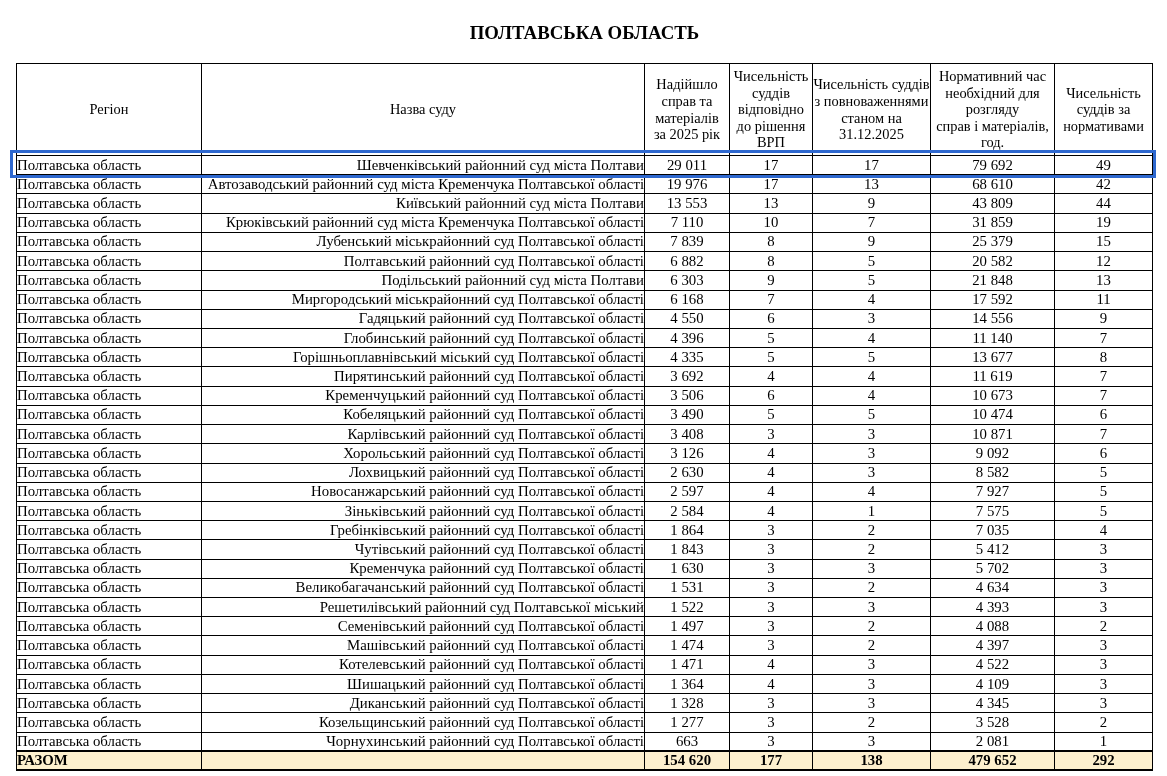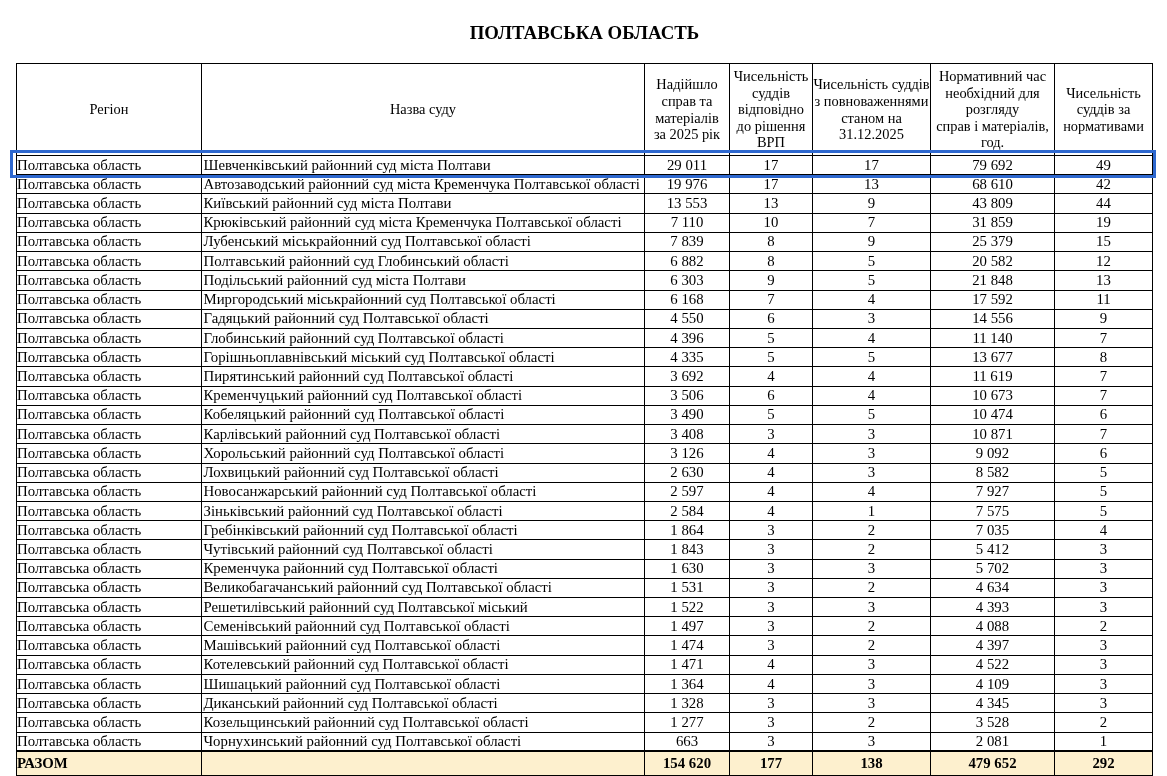--- a/index.html
+++ b/index.html
@@ -44,24 +44,24 @@
     white-space: pre;
   }
   .court-table tbody tr { height: 19.22px; }
   .court-table tbody td {
     font-size: 14.8px;
     line-height: 17px;
     vertical-align: middle;
     white-space: nowrap;
   }
   .court-table td.cell-region { text-align: left; padding-left: 0px; }
-  .court-table td.cell-court  { text-align: left; padding-left: 1.5px; }
+  .court-table td.cell-court  { text-align: right; padding-left: 1.5px; }
   .court-table td.cell-num    { text-align: center; }
 
-  .court-table tr.total-row { height: 25px; }
+  .court-table tr.total-row { height: 19px; }
   .court-table tr.total-row td {
     font-weight: bold;
     border-top: 2px solid #000;
     border-bottom: 2px solid #000;
   }
 
   .row-highlight {
     position: absolute;
     border-style: solid;
     pointer-events: none;
@@ -152,21 +152,21 @@
         <td class="cell-region">Полтавська область</td>
         <td class="cell-court">Лубенський міськрайонний суд Полтавської області</td>
         <td class="cell-num">7 839</td>
         <td class="cell-num">8</td>
         <td class="cell-num">9</td>
         <td class="cell-num">25 379</td>
         <td class="cell-num">15</td>
       </tr>
       <tr>
         <td class="cell-region">Полтавська область</td>
-        <td class="cell-court">Полтавський районний суд Глобинський області</td>
+        <td class="cell-court">Полтавський районний суд Полтавської області</td>
         <td class="cell-num">6 882</td>
         <td class="cell-num">8</td>
         <td class="cell-num">5</td>
         <td class="cell-num">20 582</td>
         <td class="cell-num">12</td>
       </tr>
       <tr>
         <td class="cell-region">Полтавська область</td>
         <td class="cell-court">Подільський районний суд міста Полтави</td>
         <td class="cell-num">6 303</td>

